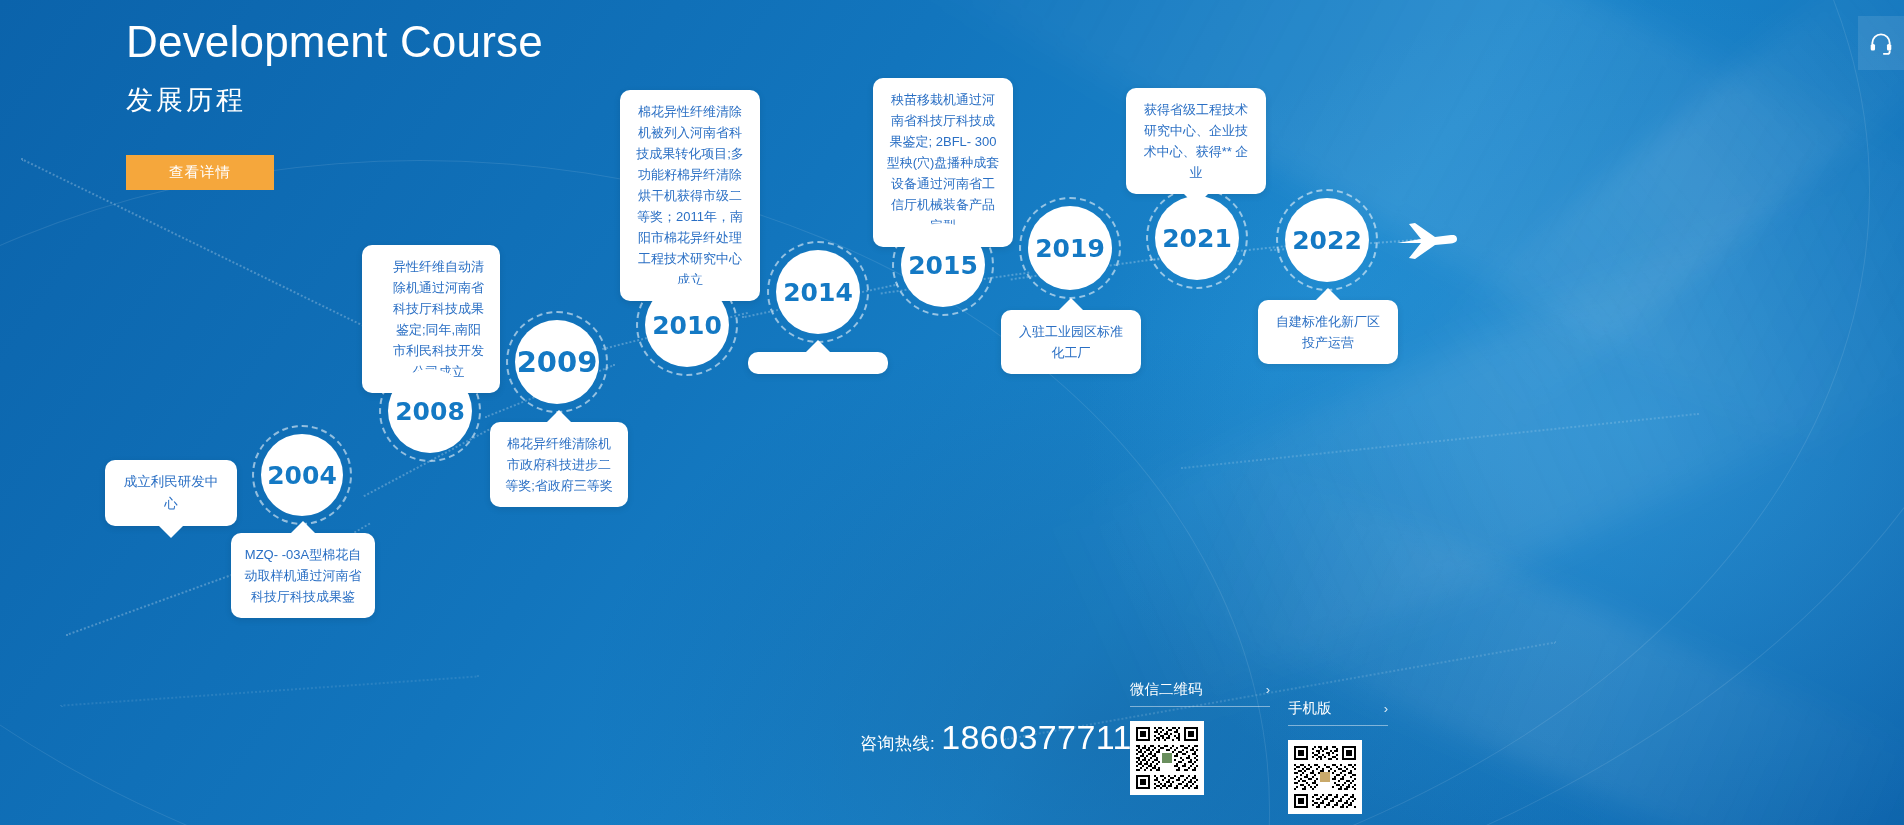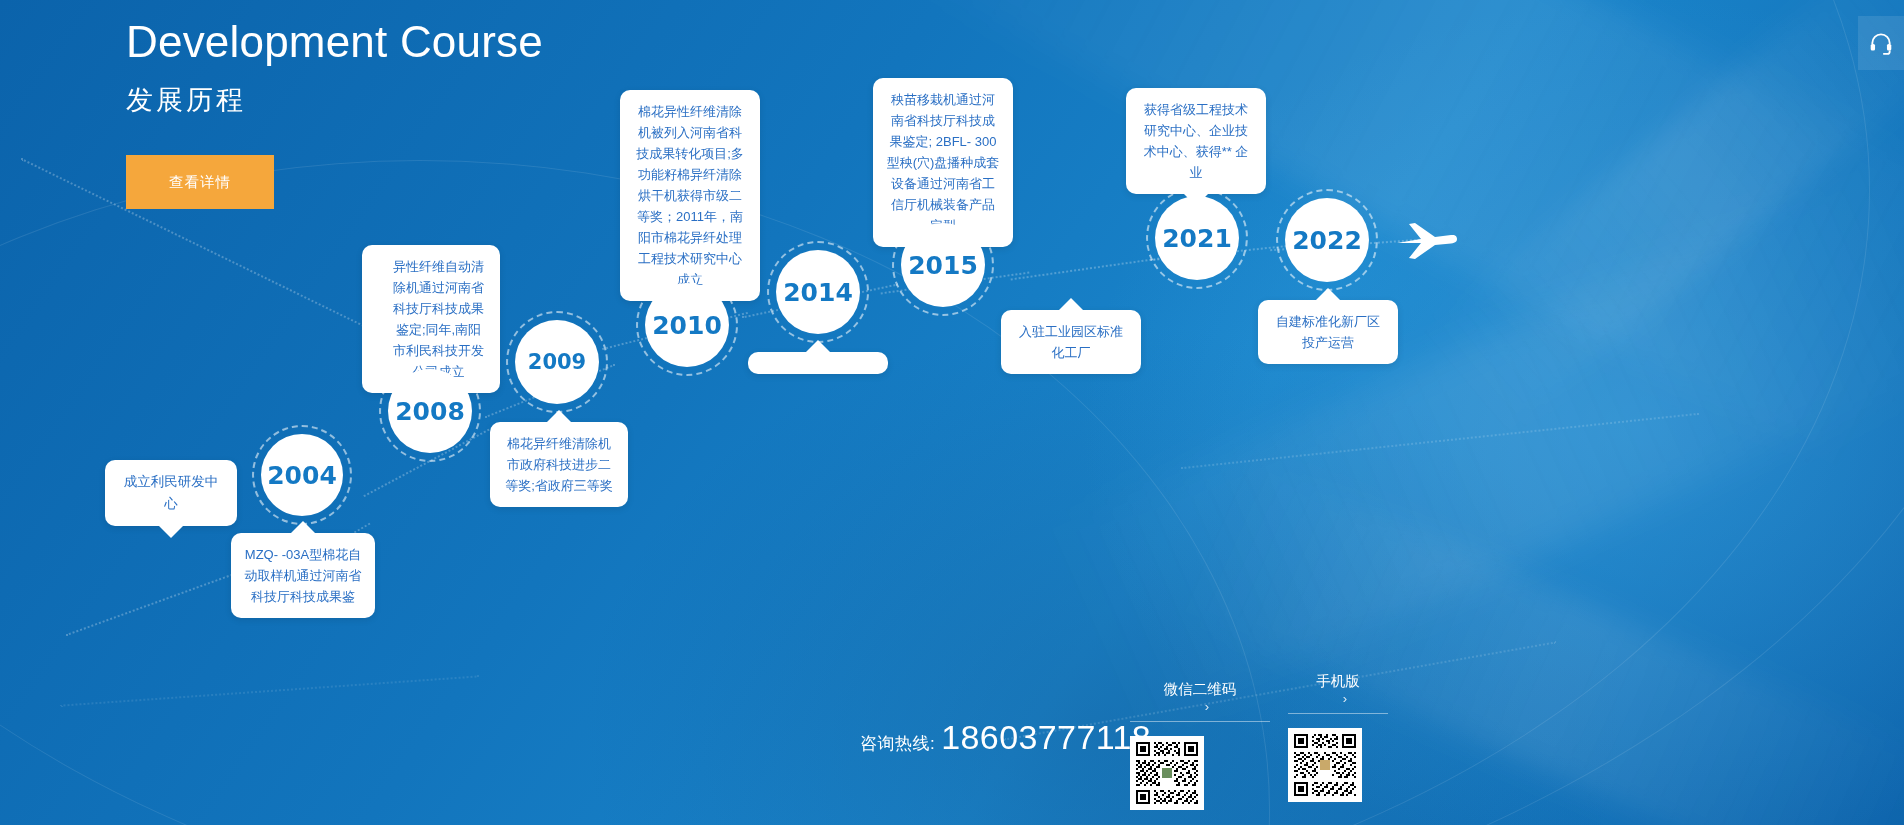--- a/index.html
+++ b/index.html
@@ -55,21 +55,21 @@
   .title-en {
     font-size: 44px; color: #ffffff; font-weight: 400;
     letter-spacing: 0.2px; line-height: 1.18;
   }
   .title-cn {
     font-size: 27px; color: #ffffff; font-weight: 400;
     margin-top: 14px; letter-spacing: 3px;
   }
   .cta-button {
     position: absolute; left: 126px; top: 155px;
-    width: 148px; height: 54px;
+    width: 148px; height: 35px;
     background: #f5a73c;
     color: #ffffff; font-size: 14.5px;
     display: flex; align-items: center; justify-content: center;
     letter-spacing: 1px; cursor: pointer;
     border: none;
     font-family: inherit;
   }
 
   .year-circle {
     position: absolute;
@@ -138,21 +138,20 @@
   }
   .hotline .label { font-size: 17px; letter-spacing: 0.5px; }
   .hotline .number { font-size: 34px; margin-left: 6px; letter-spacing: 0.4px; }
 
   .qr-block { position: absolute; color: #ffffff; }
   .qr-head {
     display: flex; align-items: center; justify-content: space-between;
     font-size: 14.5px; padding-bottom: 7px;
     border-bottom: 1px solid rgba(255,255,255,0.45);
     cursor: pointer;
-    flex-direction: column;
   }
   .qr-head .chev { font-size: 13px; opacity: 0.85; margin-left: 14px; }
   .qr-img {
     margin-top: 14px;
     width: 74px; height: 74px;
     border: 1px solid rgba(255,255,255,0.55);
     padding: 3px;
     background: #ffffff;
   }
   .qr-img svg { display: block; }
@@ -220,21 +219,21 @@
   </div>
 
   <div class="bubble tail-down" style="left:362px; top:245px; width:138px; font-size:13px;padding-left:28px;">
     <span>异性纤维自动清除机通过河南省科技厅科技成果鉴定;同年,南阳市利民科技开发公司成立</span>
     <span class="tail"></span>
   </div>
   <div class="year-circle" style="left:388px; top:369px; width:84px; height:84px; font-size:25px;">
     <span>2008</span>
   </div>
 
-  <div class="year-circle" style="left:515px; top:320px; width:84px; height:84px; font-size:21px;">
+  <div class="year-circle" style="left:515px; top:320px; width:84px; height:84px; font-size:29px;">
     <span>2009</span>
   </div>
   <div class="bubble tail-up" style="left:490px; top:422px; width:138px; font-size:13px;">
     <span>棉花异纤维清除机市政府科技进步二等奖;省政府三等奖</span>
     <span class="tail"></span>
   </div>
 
   <div class="bubble tail-down" style="left:620px; top:90px; width:140px; font-size:13px;">
     <span>棉花异性纤维清除机被列入河南省科技成果转化项目;多功能籽棉异纤清除烘干机获得市级二等奖；2011年，南阳市棉花异纤处理工程技术研究中心成立</span>
     <span class="tail"></span>
@@ -251,20 +250,23 @@
   </div>
 
   <div class="bubble tail-down" style="left:873px; top:78px; width:140px; font-size:13px;">
     <span>秧苗移栽机通过河南省科技厅科技成果鉴定; 2BFL- 300型秧(穴)盘播种成套设备通过河南省工信厅机械装备产品定型</span>
     <span class="tail"></span>
   </div>
   <div class="year-circle" style="left:901px; top:223px; width:84px; height:84px; font-size:25px;">
     <span>2015</span>
   </div>
 
+  <div class="year-circle" style="left:1028px; top:206px; width:84px; height:84px; font-size:25px;">
+    <span>2019</span>
+  </div>
   <div class="bubble tail-down" style="left:1126px; top:88px; width:140px; font-size:13px;">
     <span>获得省级工程技术研究中心、企业技术中心、获得** 企业</span>
     <span class="tail"></span>
   </div>
 
   <div class="bubble tail-up" style="left:1001px; top:310px; width:140px; font-size:13px;">
     <span>入驻工业园区标准化工厂</span>
     <span class="tail"></span>
   </div>
   <div class="year-circle" style="left:1155px; top:196px; width:84px; height:84px; font-size:25px;">
@@ -480,21 +482,21 @@
             <rect x="20" y="31" width="2" height="1"></rect>
             <rect x="24" y="31" width="1" height="1"></rect>
             <rect x="27" y="31" width="1" height="1"></rect>
             <rect x="30" y="31" width="2" height="1"></rect>
         </g>
         <rect x="14" y="14" width="5" height="5" fill="#6a8f5e"></rect>
       </svg>
     </div>
   </div>
 
-  <div class="qr-block" style="left:1288px; top:672px; width:100px;">
+  <div class="qr-block" style="left:1288px; top:699px; width:100px;">
     <div class="qr-head">
       <span>手机版</span>
       <span class="chev">›</span>
     </div>
     <div class="qr-img">
       <svg width="66" height="66" viewBox="0 0 33 33" shape-rendering="crispEdges">
         <rect width="33" height="33" fill="#ffffff"></rect>
         <g fill="#000000">
           <rect x="1" y="1" width="7" height="7"></rect>
             <rect x="2" y="2" width="5" height="5" fill="#ffffff"></rect>

